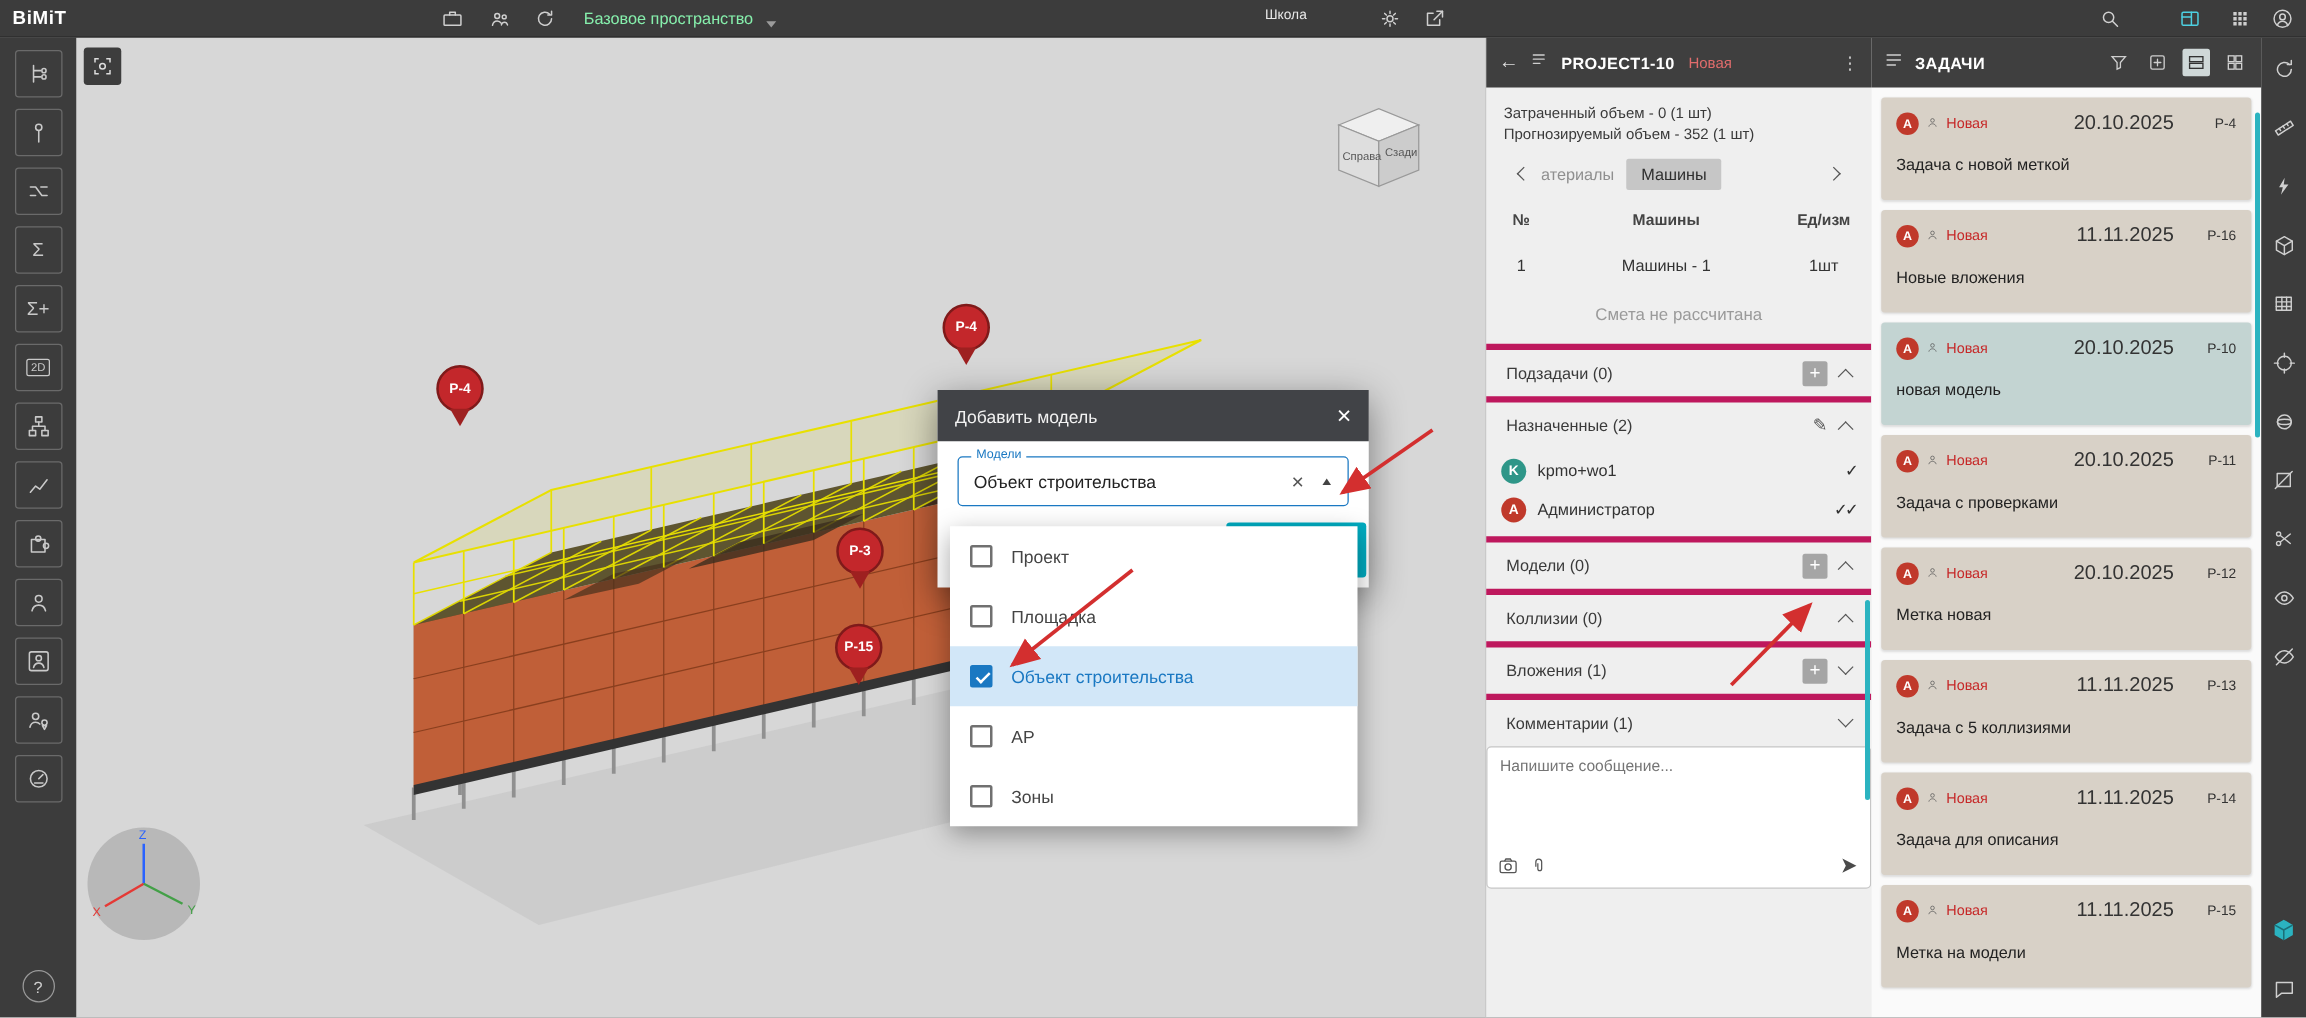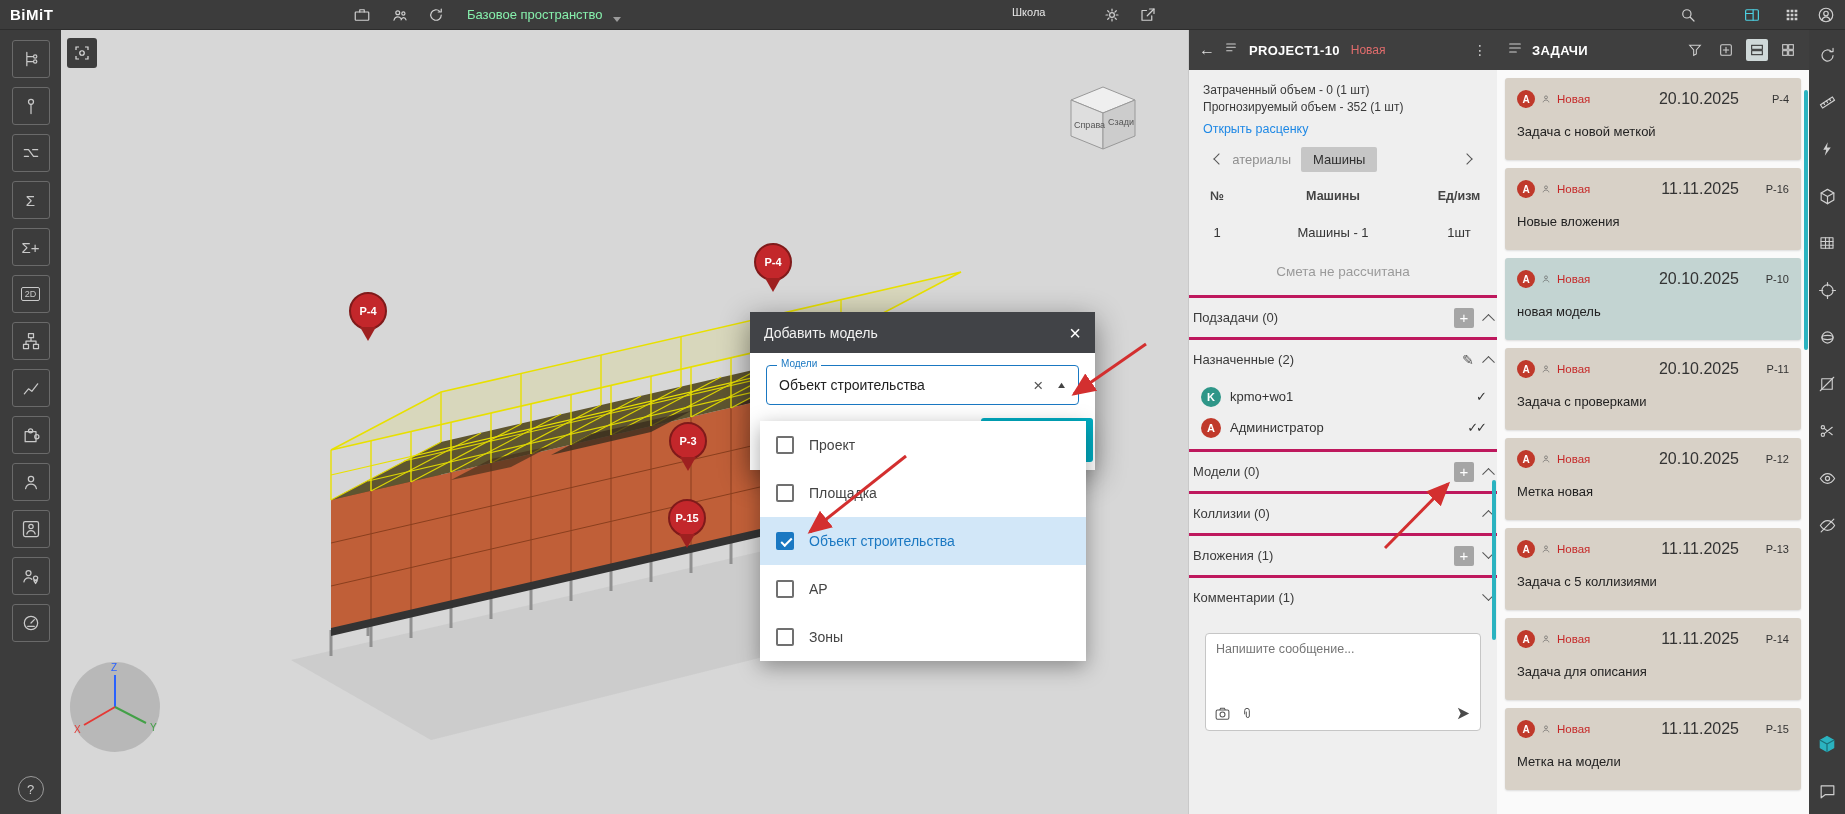--- a/index.html
+++ b/index.html
@@ -69,35 +69,35 @@
   .tchev{width:8px;height:8px;border-left:1.8px solid #555;border-bottom:1.8px solid #555;display:inline-block;cursor:pointer;flex:none}
   .tchev.left{transform:rotate(45deg);margin-left:16px}
   .tchev.right{transform:rotate(-135deg);margin-right:16px;margin-left:auto}
   .tab-clip{width:58px;overflow:hidden;direction:rtl;white-space:nowrap;font-size:13px;color:#8f8f8f;flex:none}
   .tab-sel{background:#c6c6c6;color:#2f2f2f;font-size:13px;padding:5px 12px;border-radius:2px;cursor:pointer}
   .mini-table{margin-top:6px}
   .mt-head,.mt-row{display:grid;grid-template-columns:56px 1fr 76px;align-items:center;text-align:center}
   .mt-head{height:32px;font-size:12.5px;color:#444;font-weight:bold}
   .mt-row{height:40px;font-size:13px;color:#333}
   .estimate-note{padding:12px 0 16px;text-align:center;font-size:13.5px;color:#9a9a9a}
-  .sec-row{height:42px;border-top:3px solid #be185d;display:flex;align-items:center;padding:0 4px;cursor:pointer}
+  .sec-row{height:42px;border-top:5px solid #be185d;display:flex;align-items:center;padding:0 16px;cursor:pointer}
   .sec-label{flex:1;font-size:13px;color:#3a3a3a}
   .add-sq{width:20px;height:20px;background:#a5a5a5;color:#fff;font-size:15px;line-height:20px;text-align:center;border-radius:2px;cursor:pointer;margin-right:10px}
   .pencil{color:#555;font-size:14px;margin-right:10px;cursor:pointer}
   .chev{width:9px;height:9px;border-right:1.8px solid #555;border-bottom:1.8px solid #555;display:inline-block;cursor:pointer}
   .chev.up{transform:rotate(-135deg) translate(-2px,-2px)}
   .chev.down{transform:rotate(45deg) translate(-2px,-2px)}
   .assignees{padding:2px 12px 6px}
   .assignee{height:31px;display:flex;align-items:center;gap:9px}
   .avatar{width:20px;height:20px;border-radius:50%;color:#fff;font-size:11px;font-weight:bold;display:flex;align-items:center;justify-content:center;flex:none}
   .avatar.green{background:#2e9688}
   .avatar.red{background:#c0392b}
   .a-name{font-size:13px;color:#333;flex:1}
   .a-check{font-size:13px;color:#333;letter-spacing:-2px}
-  .comment-box{margin:16px;height:98px;background:#fff;border:1px solid #c6c6c6;border-radius:4px;position:relative}
+  .comment-box{margin:0;height:114px;background:#fff;border:1px solid #c6c6c6;border-radius:4px;position:relative}
   .comment-box textarea{width:100%;height:86px;border:none;outline:none;resize:none;font-family:inherit;font-size:12.5px;color:#333;padding:8px 10px;background:transparent}
   .cb-icons{position:absolute;left:0;right:0;bottom:4px;display:flex;align-items:center;padding:0 8px;gap:8px}
   .cb-icons svg{stroke:#555;fill:none;stroke-width:1.5;cursor:pointer}
   .cb-send{margin-left:auto}
   .dscroll{position:absolute;right:1px;top:450px;width:4px;height:160px;background:#2bb3c0;border-radius:2px;cursor:pointer}
 
   .tasks{position:absolute;left:1497px;top:30px;width:312px;height:784px;background:#fafafa;z-index:10}
   .tasks .panel-header .hicons{margin-left:auto;display:flex;gap:9px;align-items:center}
   .hicon{width:22px;height:22px;display:flex;align-items:center;justify-content:center;cursor:pointer}
   .hicon svg{stroke:#cfcfcf;fill:none;stroke-width:1.6}
@@ -447,21 +447,20 @@
             <path d="M4 6h13M4 11h13M4 16h8"></path>
           </svg></span>
       <span class="ph-title">PROJECT1-10</span>
       <span class="ph-status">Новая</span>
       <span class="ph-kebab">⋮</span>
     </div>
     <div class="volumes">
       <div>Затраченный объем - 0 (1 шт)</div>
       <div>Прогнозируемый объем - 352 (1 шт)</div>
     </div>
-    <a class="rate-link">Открыть расценку</a>
     <div class="tabs-row">
       <span class="tchev left"></span>
       <span class="tab-clip">Материалы</span>
       <span class="tab-sel">Машины</span>
       <span class="tchev right"></span>
     </div>
     <div class="mini-table">
       <div class="mt-head">
         <span>№</span>
         <span>Машины</span>

